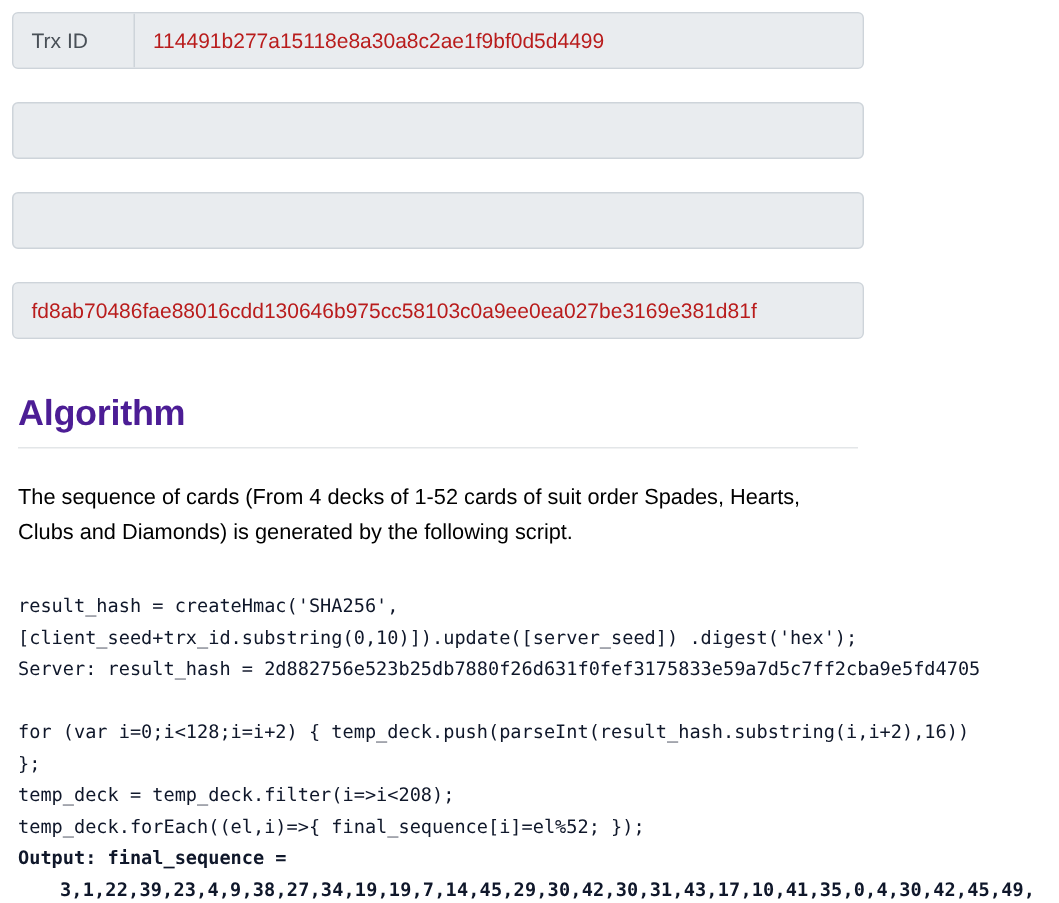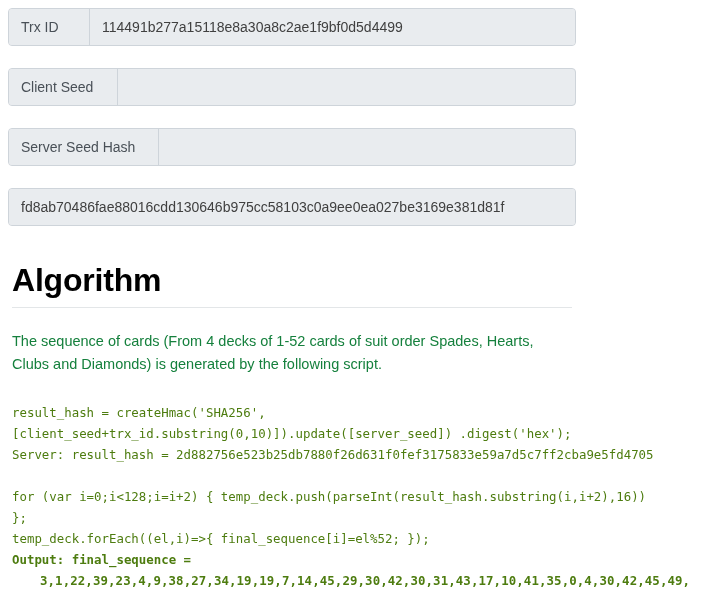--- a/index.html
+++ b/index.html
@@ -41,56 +41,56 @@
     line-height: 1;
     white-space: nowrap;
     border-right: 1px solid #ced4da;
     flex: 0 0 auto;
   }
   .field-value {
     display: flex;
     align-items: center;
     padding: 0 12px;
     background: #e9ecef;
-    color: #404040;
+    color: #b91c1c;
     font-size: 14px;
     line-height: 1;
     white-space: nowrap;
     overflow: hidden;
     flex: 1 1 auto;
   }
 
   
   .algo-heading {
-    color: #000000;
-    font-size: 32px;
+    color: #4c1d95;
+    font-size: 24px;
     font-weight: bold;
     margin: 36px 0 0 4px;
     letter-spacing: -0.2px;
   }
   .algo-rule {
     border: 0;
     border-top: 1px solid #e3e6e8;
     margin: 8px 4px 0 4px;
   }
   .algo-desc {
     margin: 22px 4px 0 4px;
     font-size: 14.5px;
     line-height: 1.6;
-    color: #15803d;
+    color: #000000;
     max-width: 650px;
   }
 
   
   .code-block {
     margin: 26px 0 0 4px;
     font-family: "DejaVu Sans Mono", "Liberation Mono", monospace;
     font-size: 12.4px;
     line-height: 21px;
-    color: #4d7c0f;
+    color: #0f172a;
     white-space: nowrap;
   }
   .code-line {
     white-space: pre;
   }
   .code-line.bold {
     font-weight: bold;
   }
   .code-line.seq {
     font-weight: bold;
@@ -102,42 +102,41 @@
 <body>
 
 <div class="page">
 
   <div class="field-row">
     <div class="field-label" style="width:56px">Trx ID</div>
     <div class="field-value">114491b277a15118e8a30a8c2ae1f9bf0d5d4499</div>
   </div>
 
   <div class="field-row">
-    <div class="field-label" style="width:84px">Client Seed</div>
   </div>
 
   <div class="field-row">
-    <div class="field-label" style="width:125px">Server Seed Hash</div>
   </div>
 
   <div class="field-row">
     <div class="field-value">fd8ab70486fae88016cdd130646b975cc58103c0a9ee0ea027be3169e381d81f</div>
   </div>
 
   <h2 class="algo-heading">Algorithm</h2>
   <hr class="algo-rule">
 
   <p class="algo-desc">The sequence of cards (From 4 decks of 1-52 cards of suit order Spades, Hearts, Clubs and Diamonds) is generated by the following script.</p>
 
   <div class="code-block">
     <div class="code-line">result_hash = createHmac('SHA256',</div>
     <div class="code-line">[client_seed+trx_id.substring(0,10)]).update([server_seed]) .digest('hex');</div>
     <div class="code-line">Server: result_hash = 2d882756e523b25db7880f26d631f0fef3175833e59a7d5c7ff2cba9e5fd4705</div>
     <div class="code-line">&nbsp;</div>
     <div class="code-line">for (var i=0;i&lt;128;i=i+2) { temp_deck.push(parseInt(result_hash.substring(i,i+2),16))</div>
     <div class="code-line">};</div>
+    <div class="code-line">temp_deck = temp_deck.filter(i=&gt;i&lt;208);</div>
     <div class="code-line">temp_deck.forEach((el,i)=&gt;{ final_sequence[i]=el%52; });</div>
     <div class="code-line bold">Output: final_sequence =</div>
     <div class="code-line seq">3,1,22,39,23,4,9,38,27,34,19,19,7,14,45,29,30,42,30,31,43,17,10,41,35,0,4,30,42,45,49,</div>
 
   </div>
 
 </div>
 
 </body></html>

